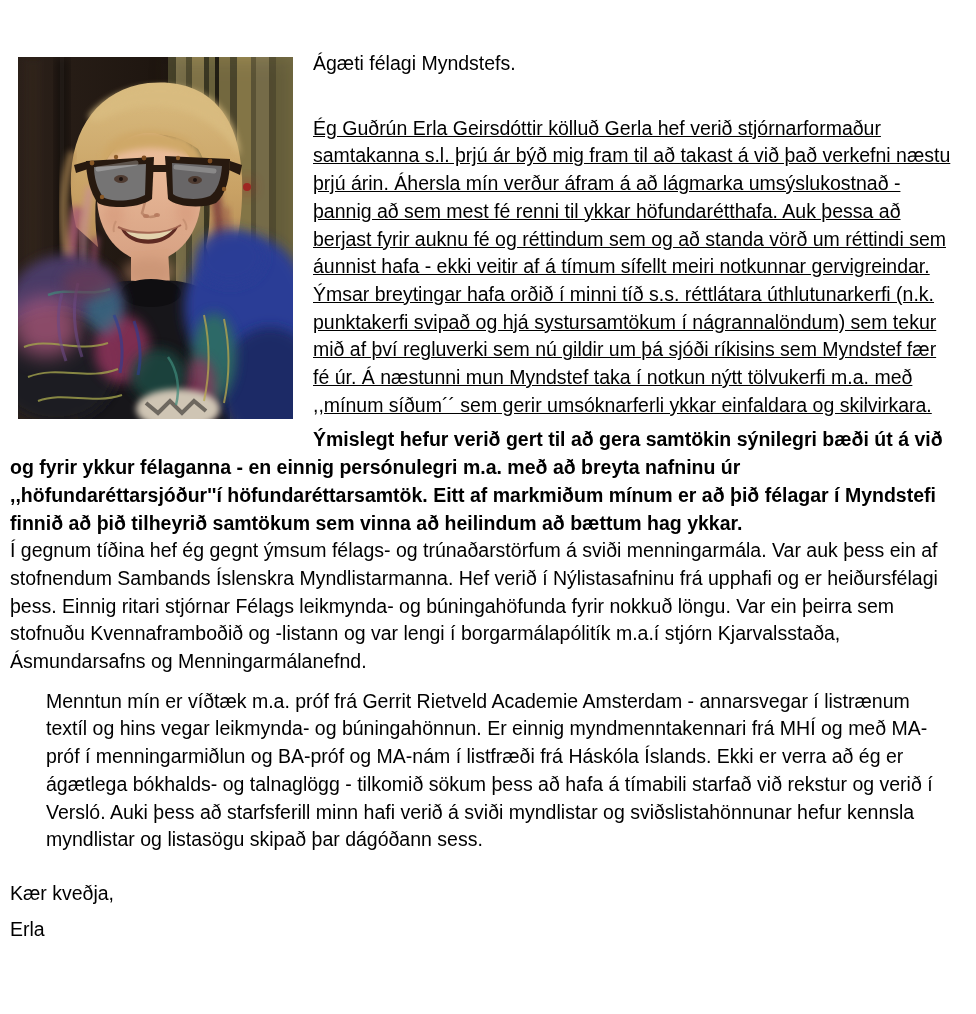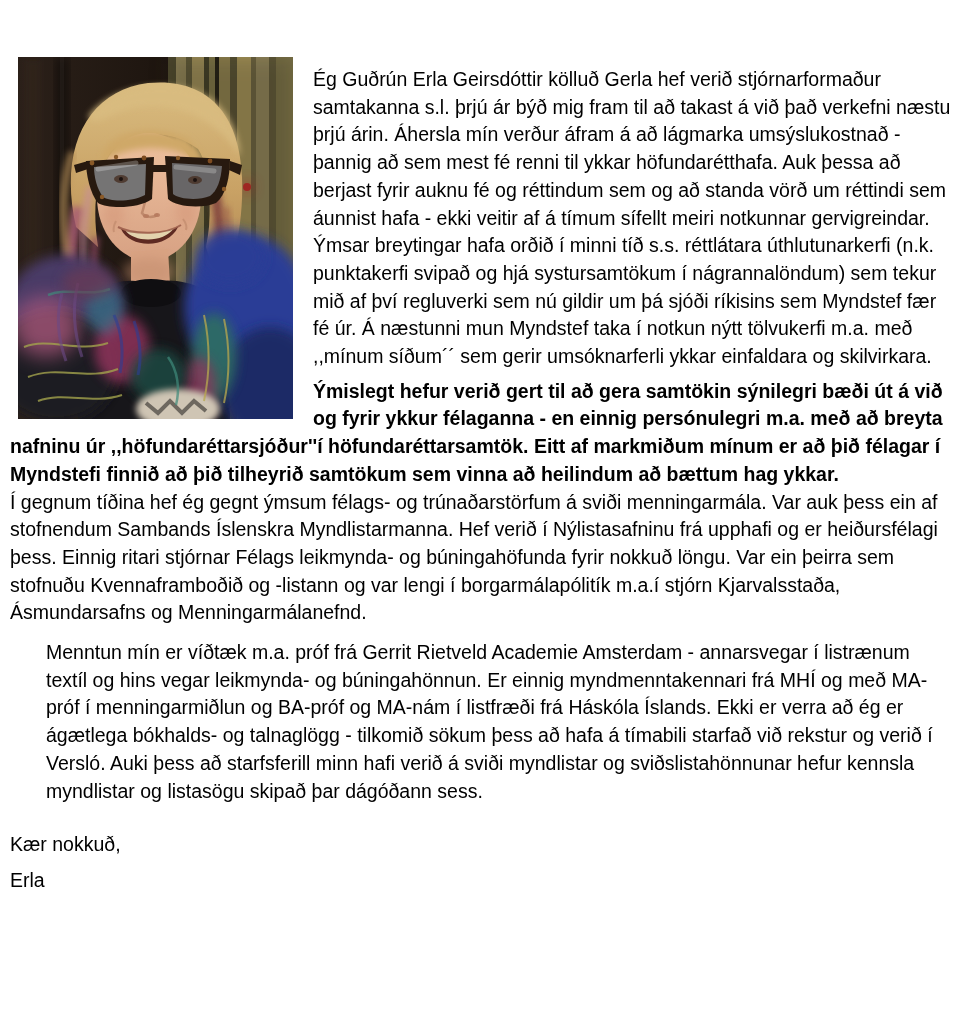--- a/index.html
+++ b/index.html
@@ -20,21 +20,21 @@
   }
   .photo-wrap {
     float: left;
     width: 275px;
     height: 362px;
     margin: 7px 20px 10px 8px;
     overflow: hidden;
   }
   .photo-wrap svg { display: block; }
   .par { margin: 0; }
-  .p-body-wrap { margin-top: 16px; }
+  .p-body-wrap { margin-top: 37px; text-decoration: underline; }
   .p-body-full { margin-top: 7px; font-weight: bold; }
   .p-career { margin-top: 0; }
   .p-education { margin-top: 12px; margin-left: 36px; }
   .p-closing { margin-top: 26px; }
   .p-signature { margin-top: 8px; }
 </style>
 </head>
 <body>
 
 <div class="letter">
@@ -165,26 +165,27 @@
         <path d="M 6,290 C 30,280 60,296 90,286 M 10,320 C 40,308 70,324 100,312 M 20,344 C 46,334 74,348 104,338" stroke="#a3a24c" stroke-width="2" fill="none" opacity="0.8"></path>
         <path d="M 30,238 C 50,230 72,240 92,232 M 150,300 C 160,314 162,332 158,348" stroke="#3e8a7a" stroke-width="2.5" fill="none" opacity="0.7"></path>
         <path d="M 186,258 C 192,286 192,316 186,344 M 206,262 C 212,290 212,318 206,346" stroke="#b8a84e" stroke-width="2" fill="none" opacity="0.75"></path>
         <path d="M 96,258 C 104,276 106,296 102,316 M 116,264 C 122,282 124,300 120,318" stroke="#2b3e96" stroke-width="3" fill="none" opacity="0.6"></path>
         <path d="M 60,226 C 54,250 56,276 64,300 M 44,236 C 38,258 40,282 48,304" stroke="#6a4a86" stroke-width="3" fill="none" opacity="0.6"></path>
         <ellipse cx="70" cy="226" rx="26" ry="16" fill="#6a3a54" opacity="0.7" filter="url(#b6)"></ellipse>
       </g>
     </svg>
   </div>
 
+  <p class="par p-salutation">Ágæti félagi Myndstefs.</p>
 
   <p class="par p-body-wrap">Ég Guðrún Erla Geirsdóttir kölluð Gerla hef verið stjórnarformaður samtakanna s.l. þrjú ár býð mig fram til að takast á við það verkefni næstu þrjú árin. Áhersla mín verður áfram á að lágmarka umsýslukostnað - þannig að sem mest fé renni til ykkar höfundarétthafa. Auk þessa að berjast fyrir auknu fé og réttindum sem og að standa vörð um réttindi sem áunnist hafa - ekki veitir af á tímum sífellt meiri notkunnar gervigreindar. Ýmsar breytingar hafa orðið í minni tíð s.s. réttlátara úthlutunarkerfi (n.k. punktakerfi svipað og hjá systursamtökum í nágrannalöndum) sem tekur mið af því regluverki sem nú gildir um þá sjóði ríkisins sem Myndstef fær fé úr. Á næstunni mun Myndstef taka í notkun nýtt tölvukerfi m.a. með ,,mínum síðum´´ sem gerir umsóknarferli ykkar einfaldara og skilvirkara.</p>
 
   <p class="par p-body-full">Ýmislegt hefur verið gert til að gera samtökin sýnilegri bæði út á við og fyrir ykkur félaganna - en einnig persónulegri m.a. með að breyta nafninu úr ,,höfundaréttarsjóður''í höfundaréttarsamtök. Eitt af markmiðum mínum er að þið félagar í Myndstefi finnið að þið tilheyrið samtökum sem vinna að heilindum að bættum hag ykkar.</p>
 
   <p class="par p-career">Í gegnum tíðina hef ég gegnt ýmsum félags- og trúnaðarstörfum á sviði menningarmála. Var auk þess ein af stofnendum Sambands Íslenskra Myndlistarmanna. Hef verið í Nýlistasafninu frá upphafi og er heiðursfélagi þess. Einnig ritari stjórnar Félags leikmynda- og búningahöfunda fyrir nokkuð löngu. Var ein þeirra sem stofnuðu Kvennaframboðið og -listann og var lengi í borgarmálapólitík m.a.í stjórn Kjarvalsstaða, Ásmundarsafns og Menningarmálanefnd.</p>
 
   <p class="par p-education">Menntun mín er víðtæk m.a. próf frá Gerrit Rietveld Academie Amsterdam - annarsvegar í listrænum textíl og hins vegar leikmynda- og búningahönnun. Er einnig myndmenntakennari frá MHÍ og með MA-próf í menningarmiðlun og BA-próf og MA-nám í listfræði frá Háskóla Íslands. Ekki er verra að ég er ágætlega bókhalds- og talnaglögg - tilkomið sökum þess að hafa á tímabili starfað við rekstur og verið í Versló. Auki þess að starfsferill minn hafi verið á sviði myndlistar og sviðslistahönnunar hefur kennsla myndlistar og listasögu skipað þar dágóðann sess.</p>
 
-  <p class="par p-closing">Kær nokkuð,</p>
+  <p class="par p-closing">Kær kveðja,</p>
 
   <p class="par p-signature">Erla</p>
 
 </div>
 
 </body></html>

